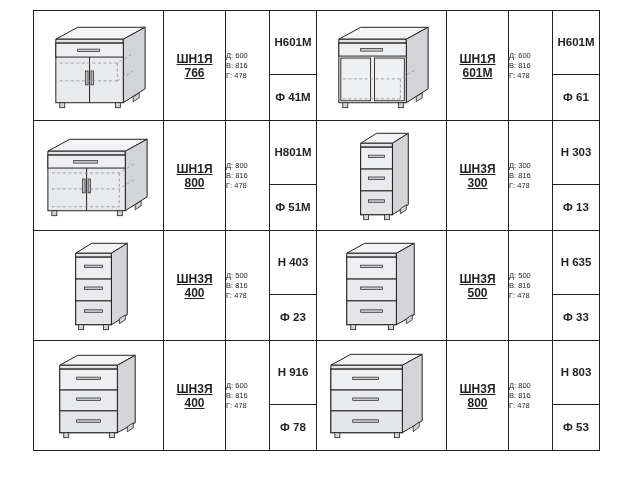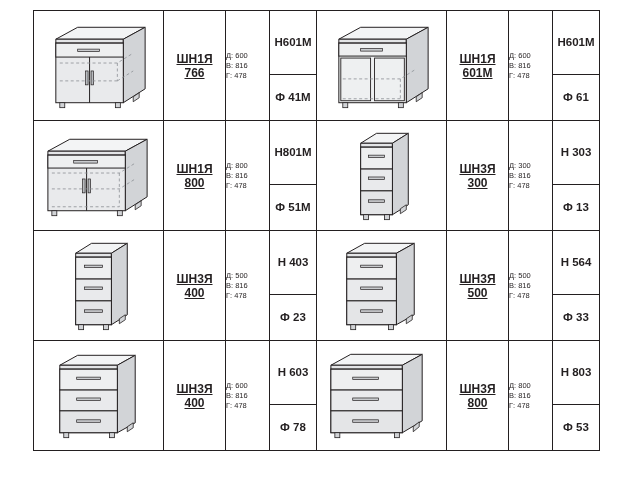--- a/index.html
+++ b/index.html
@@ -333,21 +333,21 @@
           <div>500</div>
         </td>
         <td class="cell-dim">
           <div>Д: 500</div>
           <div>В: 816</div>
           <div>Г: 478</div>
         </td>
         <td class="cell-name">
           <div class="name-stack">
             <div class="name-top">
-              <span>Н 564</span>
+              <span>Н 635</span>
             </div>
             <div class="name-bot">Ф 33</div>
           </div>
         </td>
       </tr>
 
       <tr>
         <td class="cell-img">
           <svg class="fig" viewBox="0 0 130 109">
             <polygon points="26,24 44,14 102,14 84,24" fill="#f3f4f5" stroke="#231f20" stroke-width="1"></polygon>
@@ -370,21 +370,21 @@
           <div>400</div>
         </td>
         <td class="cell-dim">
           <div>Д: 600</div>
           <div>В: 816</div>
           <div>Г: 478</div>
         </td>
         <td class="cell-name">
           <div class="name-stack">
             <div class="name-top">
-              <span>Н 603</span>
+              <span>Н 916</span>
             </div>
             <div class="name-bot">Ф 78</div>
           </div>
         </td>
 
         <td class="cell-img">
           <svg class="fig" viewBox="0 0 130 109">
             <polygon points="14,24 34,13 106,13 86,24" fill="#f3f4f5" stroke="#231f20" stroke-width="1"></polygon>
             <polygon points="14,24 86,24 86,28 14,28" fill="#e4e5e7" stroke="#231f20" stroke-width="1"></polygon>
             <polygon points="86,24 106,13 106,80 86,92" fill="#d2d4d7" stroke="#231f20" stroke-width="1"></polygon>

